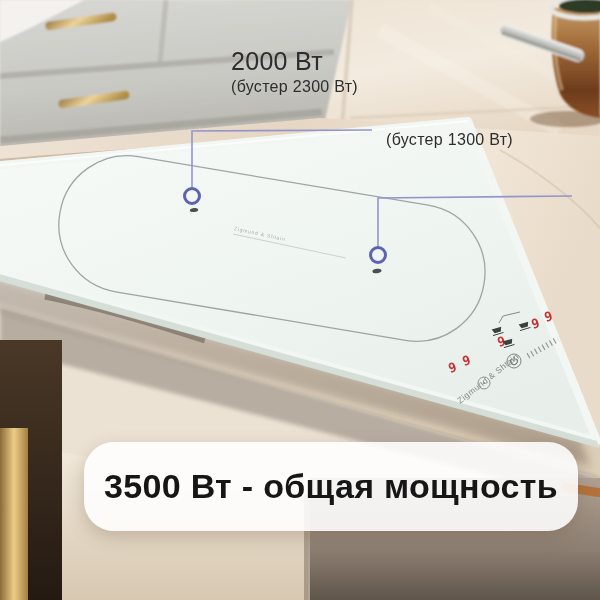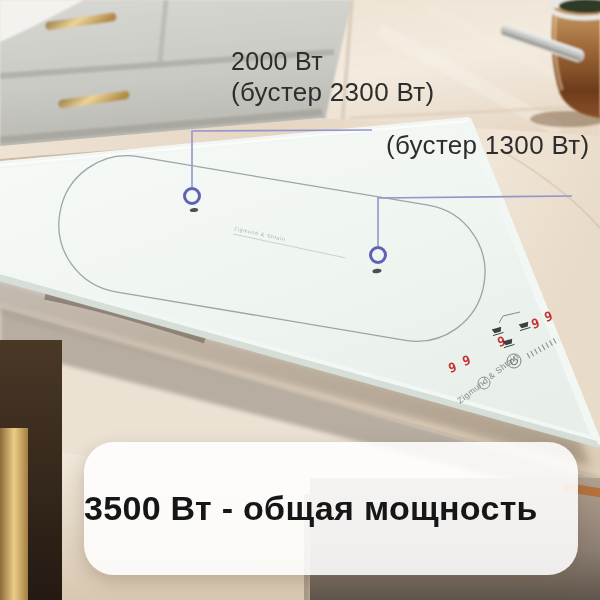--- a/index.html
+++ b/index.html
@@ -3,28 +3,28 @@
 <meta charset="utf-8">
 <style>
   html,body{margin:0;padding:0;background:#ffffff;}
   .stage{
     position:relative;width:600px;height:600px;overflow:hidden;
     font-family:"Liberation Sans",sans-serif;background:#ece2d4;
   }
   .stage svg{position:absolute;left:0;top:0;z-index:1;}
   .callout-label{position:absolute;z-index:3;color:#2e2d2d;line-height:1.22;letter-spacing:.3px;}
   .callout-label .power{font-size:25px;}
-  .callout-label .booster{font-size:26px;}
+  .callout-label .booster{font-size:16px;}
   #label-left{left:191px;top:46px;margin-left:40px;}
   #label-right{left:386px;top:130px;}
   .banner{
-    position:absolute;z-index:4;left:84px;top:442px;width:494px;height:133px;
+    position:absolute;z-index:4;left:84px;top:442px;width:494px;height:89px;
     background:rgba(255,255,255,0.88);border-radius:30px;
     box-shadow:0 6px 18px rgba(110,90,70,.30);
-    display:flex;align-items:center;justify-content:flex-start;
+    display:flex;align-items:center;justify-content:center;
   }
   .banner .banner-text{
     font-size:34px;font-weight:bold;color:#161616;letter-spacing:.3px;
   }
 </style>
 </head>
 <body>
 
 <div class="stage">
 

